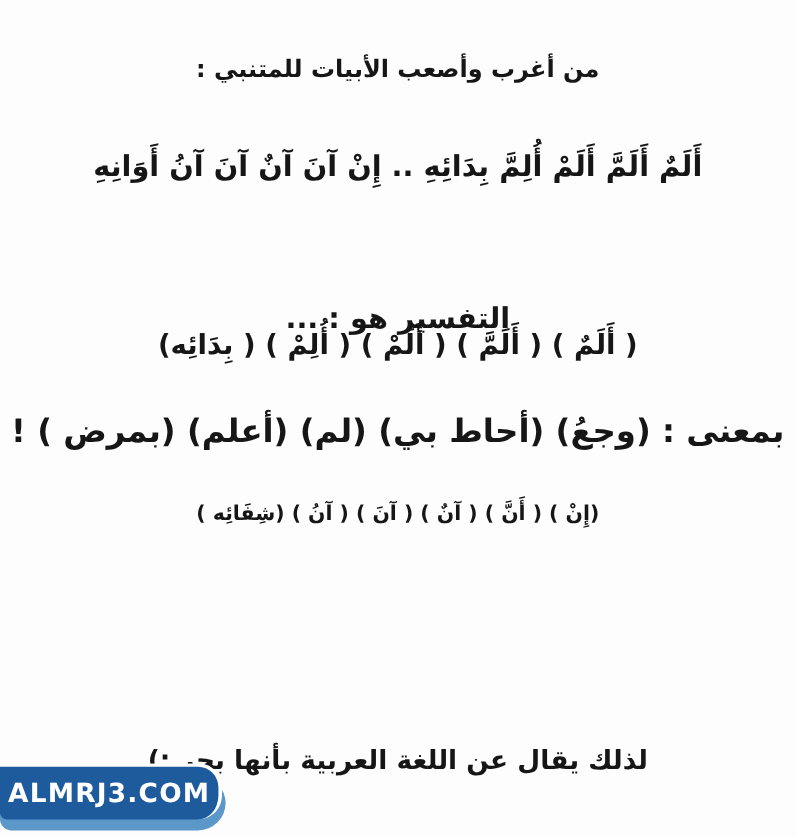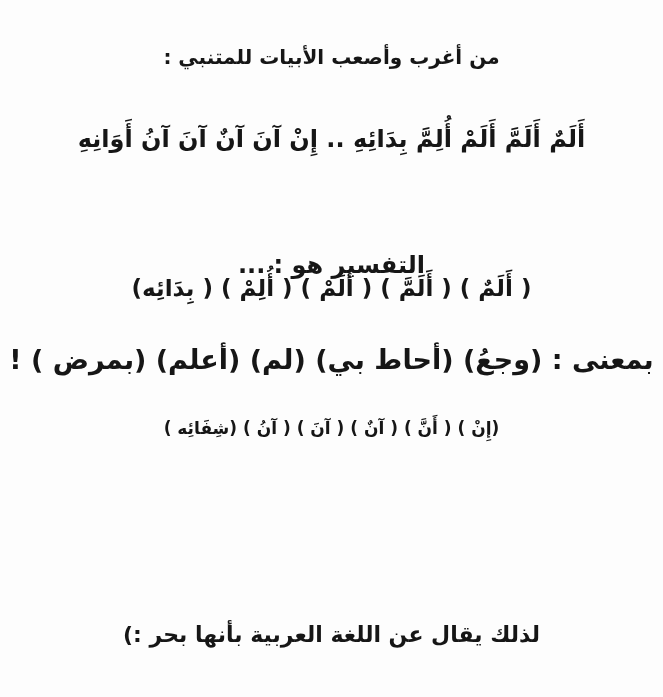--- a/index.html
+++ b/index.html
@@ -90,14 +90,20 @@
 
   <div class="line words1-line">( أَلَمٌ ) ( أَلَمَّ ) ( أَلَمْ ) ( أُلِمْ ) ( بِدَائِه)</div>
 
   <div class="line meaning1-line">بمعنى : (وجعُ) (أحاط بي) (لم) (أعلم) (بمرض ) !</div>
 
   <div class="line words2-line">(إِنْ ) ( أَنَّ ) ( آنٌ ) ( آنَ ) ( آنُ ) (شِفَائِه )</div>
 
 
   <div class="line closing-line">لذلك يقال عن اللغة العربية بأنها بحر :)</div>
 
+  <div class="watermark-wrap">
+    <div class="watermark-accent"></div>
+    <div class="watermark-badge">
+      <span class="watermark-text">ALMRJ3.COM</span>
+    </div>
+  </div>
 
 </div>
 
 </body></html>

